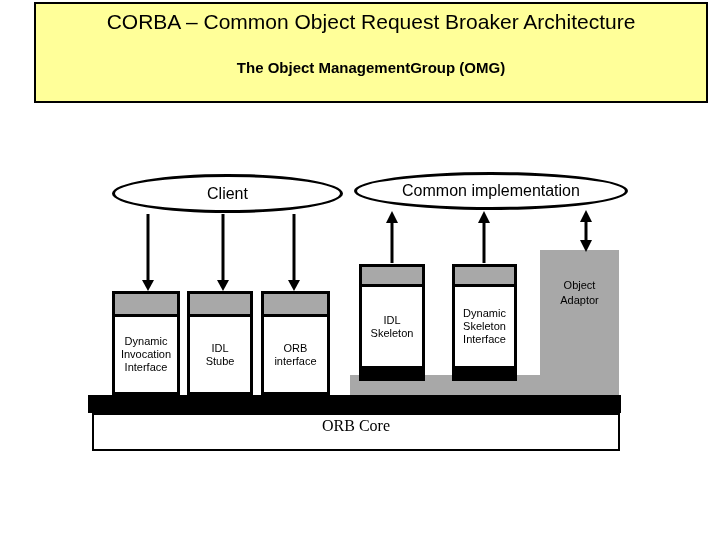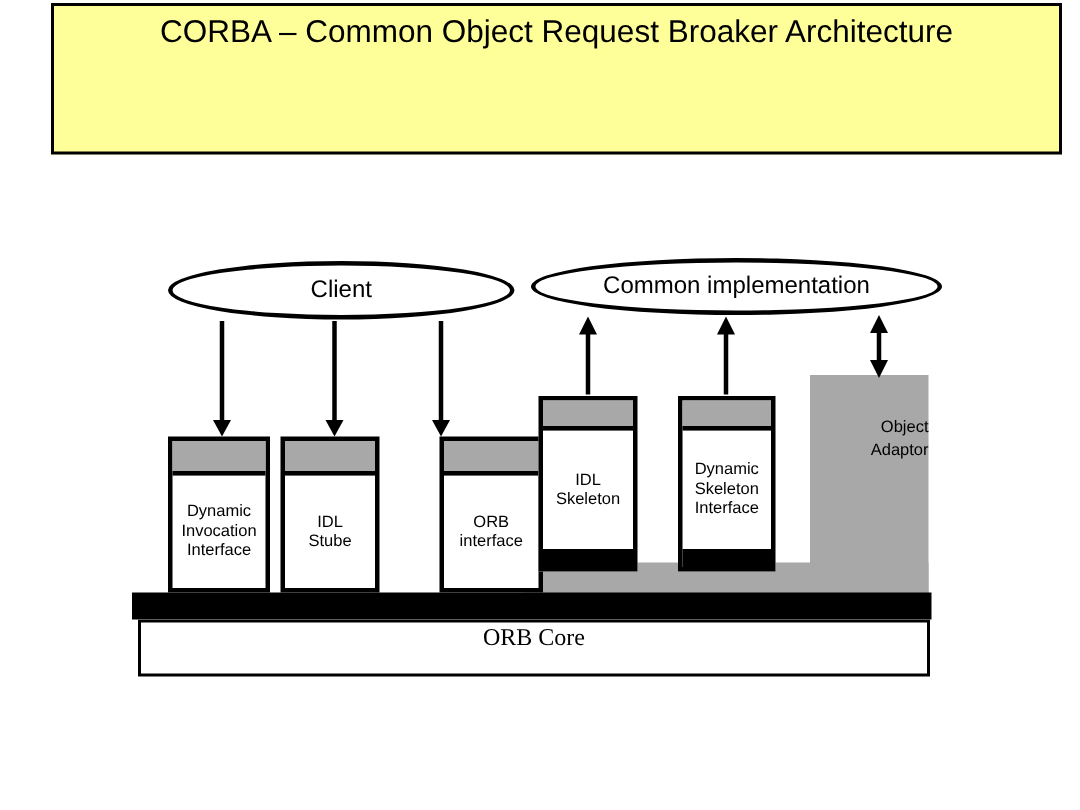--- a/index.html
+++ b/index.html
@@ -15,34 +15,34 @@
   
   .ellipse{position:absolute;box-sizing:border-box;border:3px solid #000;border-radius:50%;
     background:#fff;display:flex;align-items:center;justify-content:center;
     font-size:16px;color:#000;}
   .ellipse.client{left:112px;top:174px;width:231px;height:39px;}
   .ellipse.objimpl{left:354px;top:172px;width:274px;height:38px;}
 
   
   .platform{position:absolute;left:350px;top:375px;width:269px;height:22px;background:#A8A8A8;}
   .adaptor{position:absolute;left:540px;top:250px;width:79px;height:147px;background:#A8A8A8;
-    text-align:right;font-size:11px;line-height:15px;color:#000;white-space:pre-line;}
+    text-align:center;font-size:11px;line-height:15px;color:#000;white-space:pre-line;}
   .adaptor .label{display:block;padding-top:13px;}
 
   
   .cbox{position:absolute;box-sizing:border-box;border:3px solid #000;background:#fff;
     display:flex;flex-direction:column;}
   .cbox .cap{background:#A8A8A8;border-bottom:3px solid #000;}
   .cbox .body{flex:1;display:flex;align-items:center;justify-content:center;
     text-align:center;font-size:11px;line-height:13px;color:#000;white-space:pre-line;}
   .cbox .strip{height:12px;background:#000;}
 
   .box-dii{left:112px;top:291px;width:68px;height:104px;}
   .box-stube{left:187px;top:291px;width:66px;height:104px;}
-  .box-orbif{left:261px;top:291px;width:69px;height:104px;margin-left:32px;}
+  .box-orbif{left:261px;top:291px;width:69px;height:104px;}
   .box-dii .cap,.box-stube .cap,.box-orbif .cap{height:20px;}
 
   .box-idlskel{left:359px;top:264px;width:66px;height:117px;}
   .box-dynskel{left:452px;top:264px;width:65px;height:117px;}
   .box-idlskel .cap,.box-dynskel .cap{height:17px;}
 
   
   .orb-bar{position:absolute;left:88px;top:395px;width:533px;height:18px;background:#000;}
   .orb-core{position:absolute;left:92px;top:413px;width:528px;height:38px;box-sizing:border-box;
     border:2px solid #000;background:#fff;text-align:center;
@@ -55,20 +55,21 @@
   .arrows polygon{fill:#000;}
 </style>
 </head>
 <body>
 
 <div class="slide">
 
   <div class="header-box">
     <div class="slide-title">CORBA – Common Object Request Broaker Architecture</div>
     <div class="subtitle">
+      <div>The Object ManagementGroup (OMG)</div>
     </div>
   </div>
 
   <div class="platform"></div>
 
   <div class="adaptor">
     <span class="label">Object
 Adaptor</span>
   </div>
 

